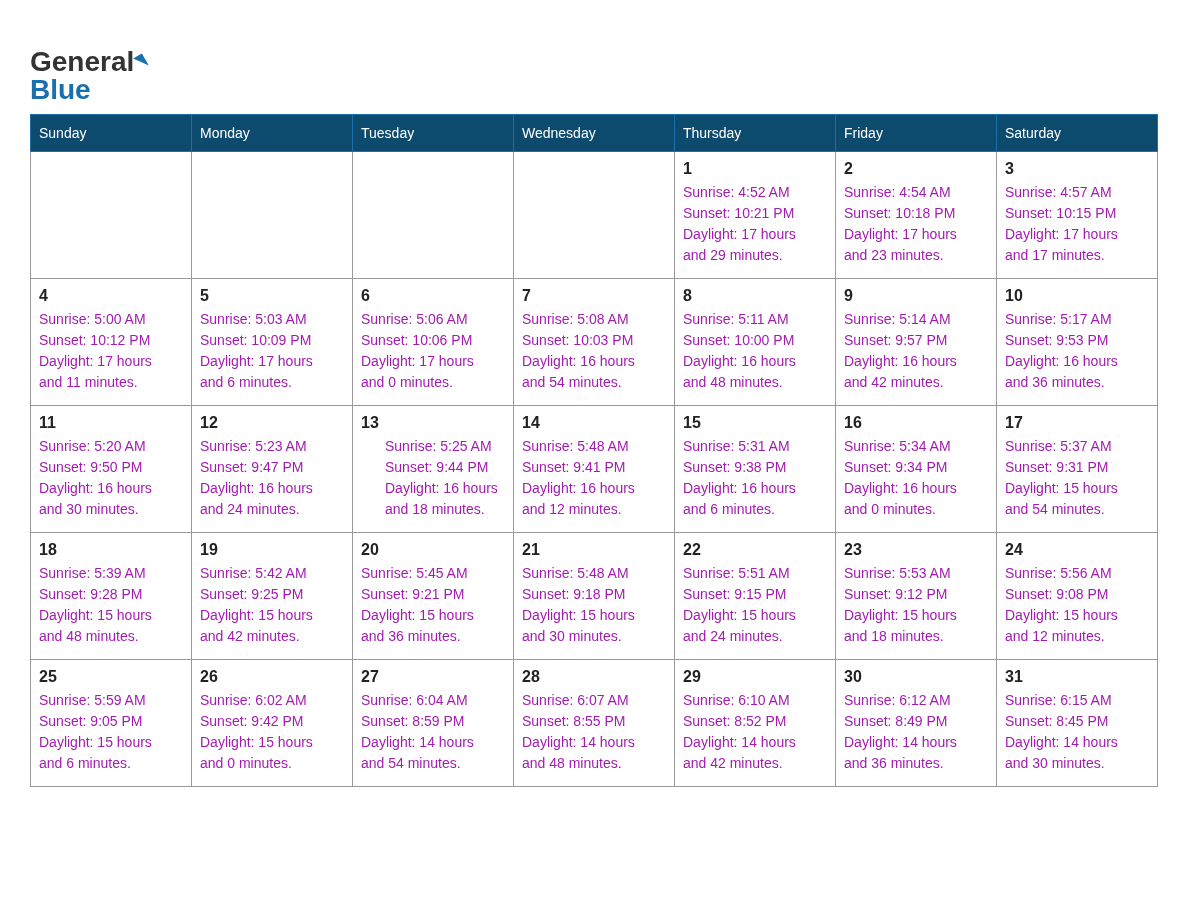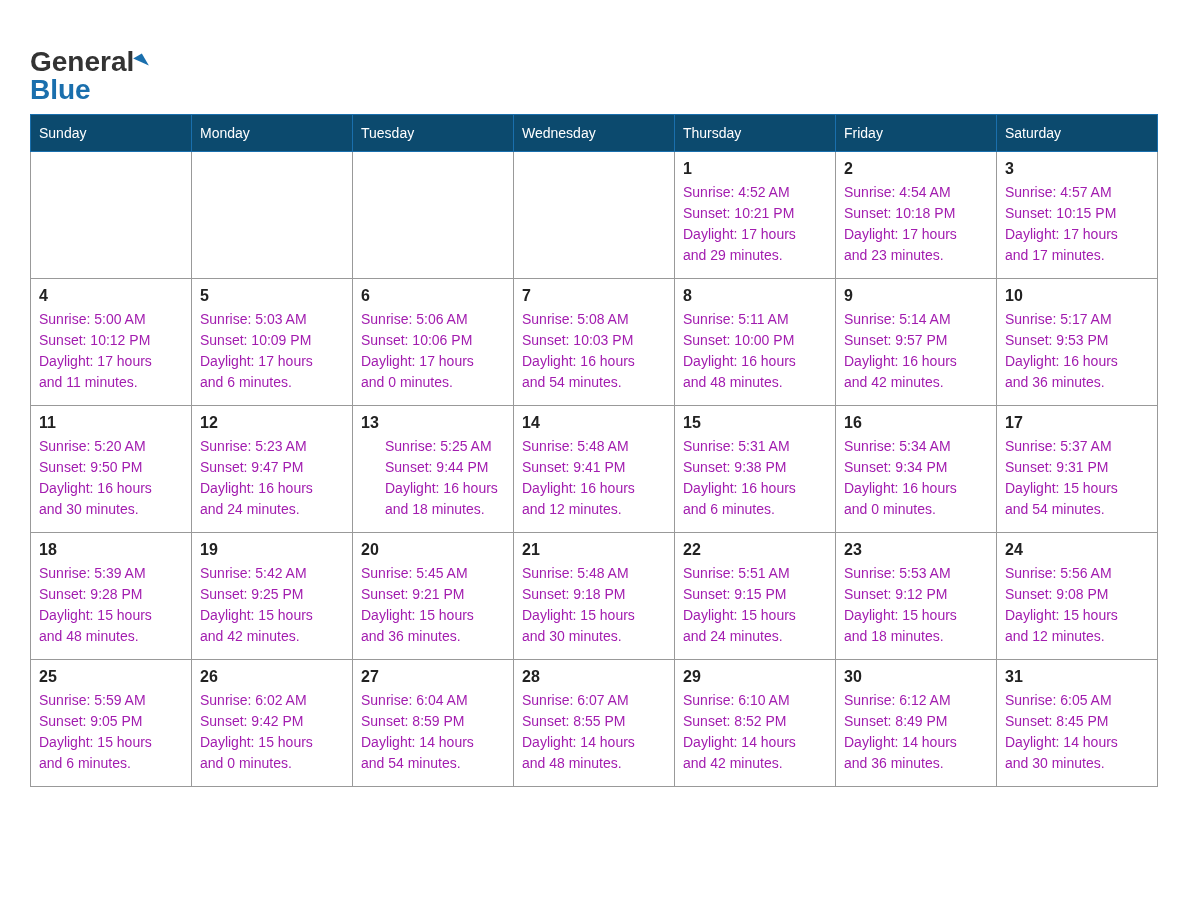--- a/index.html
+++ b/index.html
@@ -346,20 +346,20 @@
         </td>
         <td>
           <span class="day-number">30</span>
           <div class="day-info" style="white-space: pre-line;">Sunrise: 6:12 AM
 Sunset: 8:49 PM
 Daylight: 14 hours
 and 36 minutes.</div>
         </td>
         <td>
           <span class="day-number">31</span>
-          <div class="day-info" style="white-space: pre-line;">Sunrise: 6:05 AM
+          <div class="day-info" style="white-space: pre-line;">Sunrise: 6:15 AM
 Sunset: 8:45 PM
 Daylight: 14 hours
 and 30 minutes.</div>
         </td>
       </tr>
     </tbody>
 </table>
 
 </body></html>

